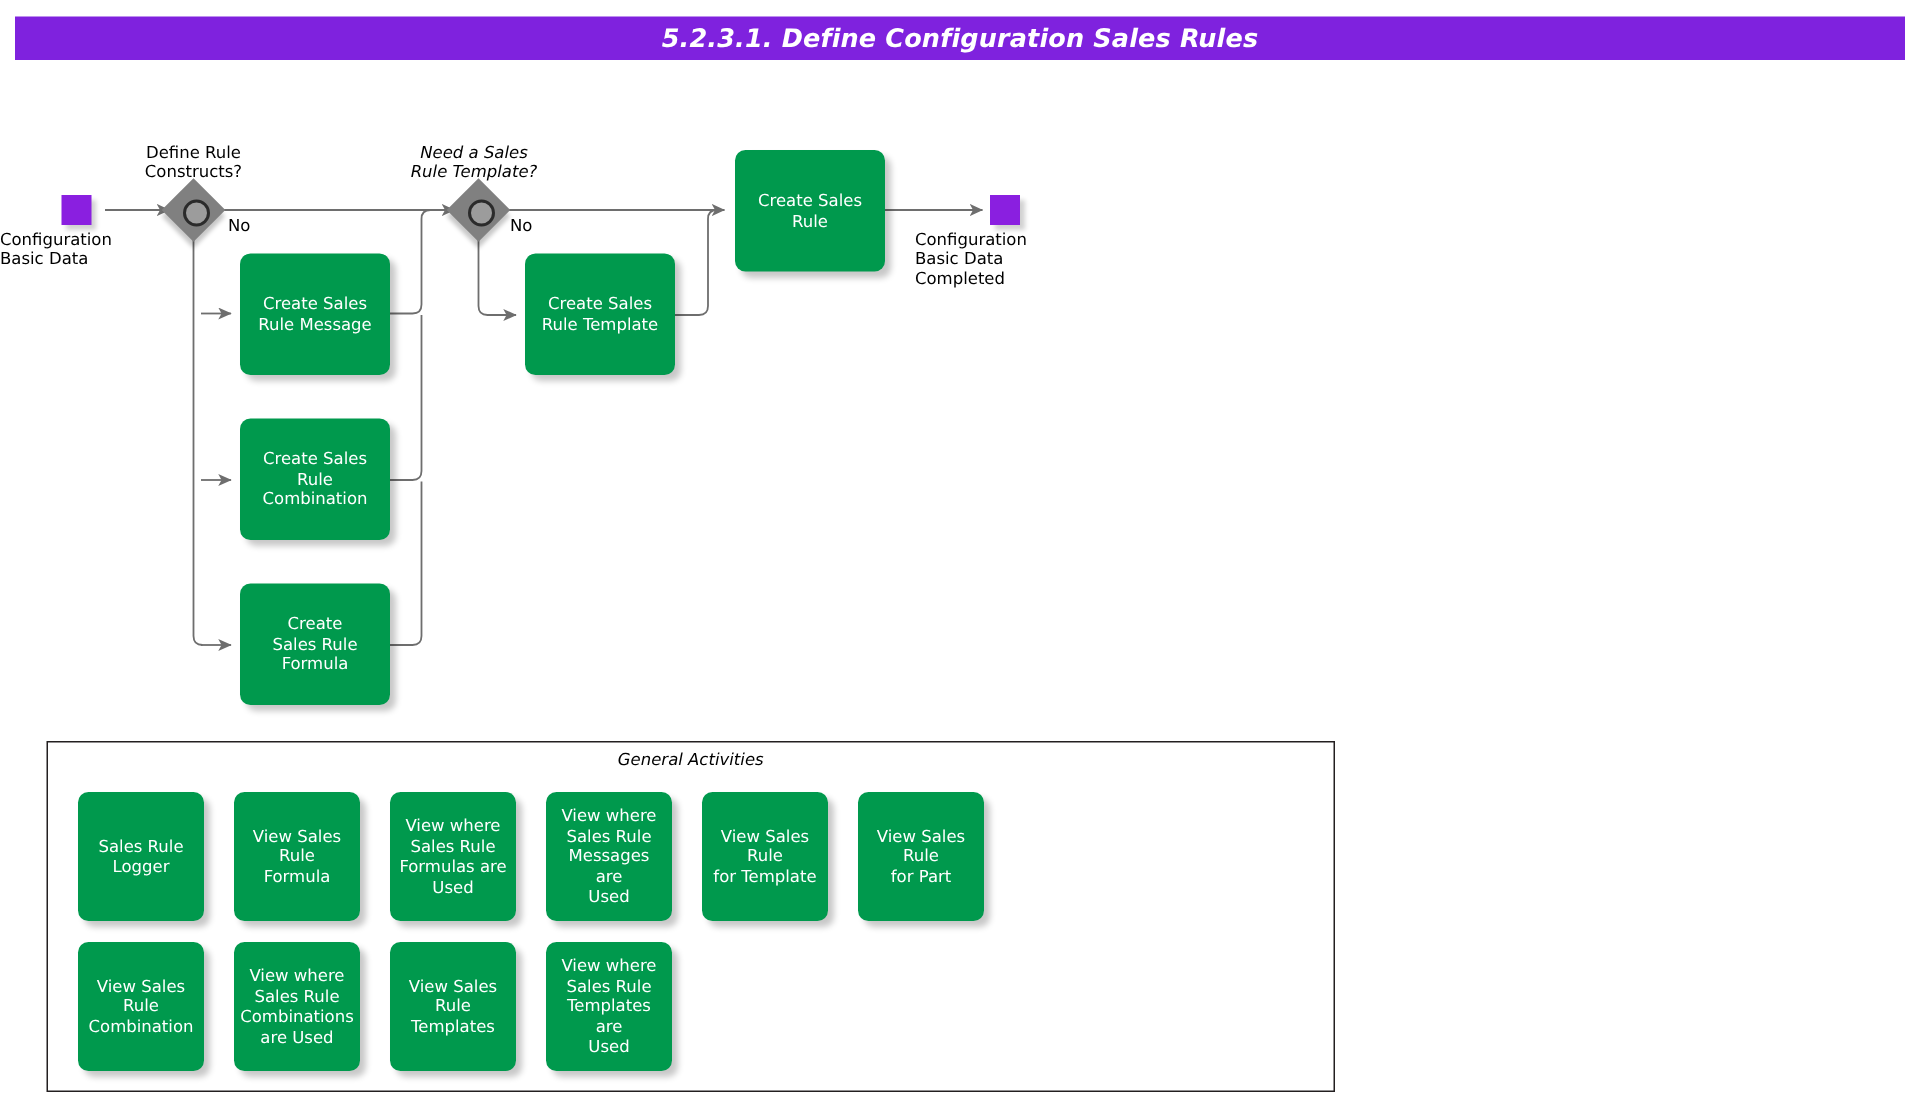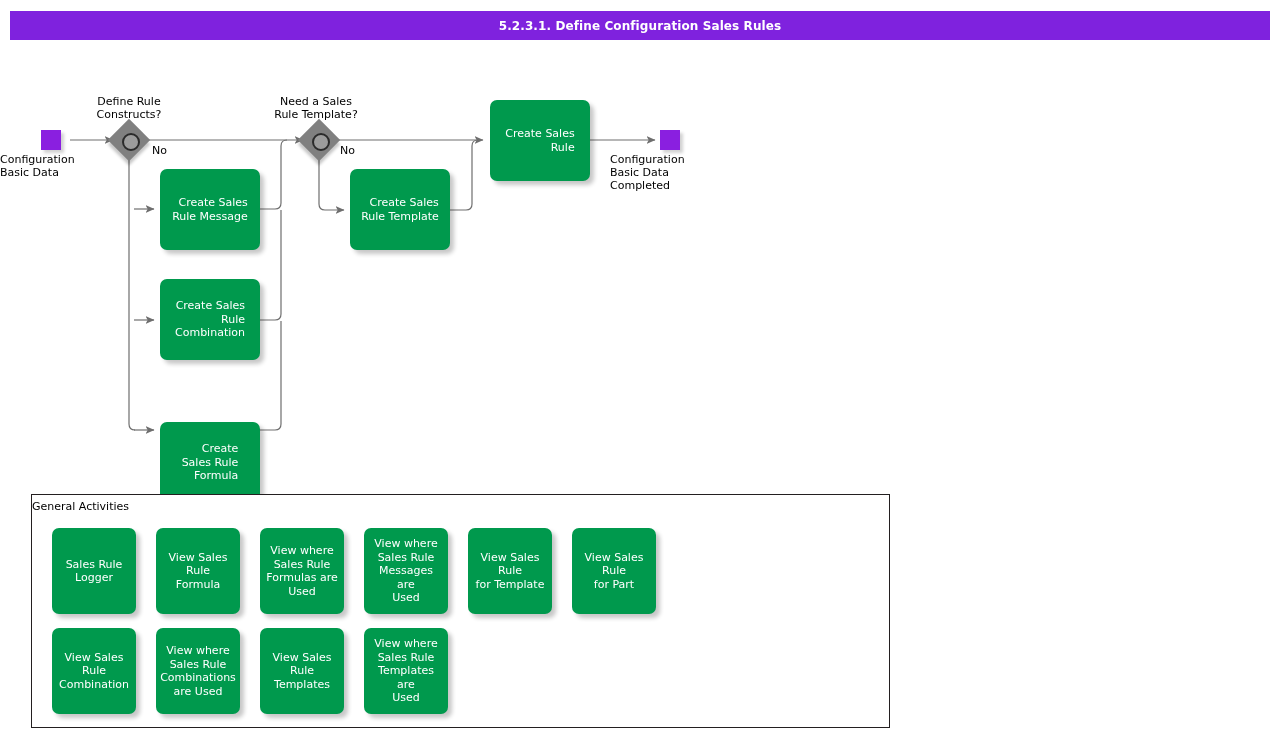--- a/index.html
+++ b/index.html
@@ -9,22 +9,23 @@
     -webkit-font-smoothing:antialiased;
   }
 
   
   #title-banner{
     position:absolute;left:10px;top:11px;width:1260px;height:29px;
     background:#7F22DE;
     display:flex;align-items:center;justify-content:center;
   }
   #title-banner .title-text{
-    color:#ffffff;font-size:12px;font-weight:bold;letter-spacing:.1px;
+    color:#ffffff;font-size:17px;font-weight:bold;letter-spacing:.1px;
     font-family:"DejaVu Sans","Liberation Sans",sans-serif;
+    font-style:italic;
   }
 
   
   #wires{position:absolute;left:0;top:0;width:1280px;height:740px;}
 
   
   .node{position:absolute;}
 
   .startend{
     width:20px;height:20px;background:#8A1FE0;
@@ -48,33 +49,33 @@
     position:absolute;text-align:center;color:#000000;font-size:11px;
     line-height:13px;white-space:pre-line;
   }
   .flow-label{
     position:absolute;color:#000000;font-size:11px;line-height:13px;margin-top:16px;
   }
 
   .task{
     background:#00994D;border-radius:7px;
     box-shadow:4px 4px 4px rgba(0,0,0,.22);
-    display:flex;align-items:center;justify-content:center;text-align:right;
+    display:flex;align-items:center;justify-content:center;text-align:center;
     color:#ffffff;font-size:11px;line-height:13.5px;
     padding:2px 6px;box-sizing:border-box;white-space:pre-line;
   }
 
   
   #general-activities{
     position:absolute;left:31px;top:494px;width:859px;height:234px;
     border:1.4px solid #231f20;background:#ffffff;box-sizing:border-box;
   }
   #general-activities .pool-title{
-    position:absolute;left:0;top:5px;width:100%;
-    font-size:11px;color:#000000;
+    position:absolute;left:0;top:5px;width:100%;text-align:center;
+    font-size:11px;color:#000000;font-style:italic;
   }
   .ga-row{position:absolute;left:20px;display:flex;gap:20px;}
   #ga-row-1{top:33px;}
   #ga-row-2{top:133px;}
   .ga-task{
     width:84px;height:86px;background:#00994D;border-radius:7px;
     box-shadow:4px 4px 4px rgba(0,0,0,.22);
     display:flex;align-items:center;justify-content:center;text-align:center;
     color:#ffffff;font-size:11px;line-height:13.5px;
     padding:2px 5px;box-sizing:border-box;white-space:pre-line;
@@ -124,36 +125,36 @@
 Basic Data</div>
 
 <div class="gateway-label" style="left:69px;top:95px;width:120px;">Define Rule
 Constructs?</div>
 <div class="node" style="left:114px;top:125px;width:30px;height:30px;">
   <div class="gateway"></div>
   <div class="gateway-ring" style="left:8px;top:8px;"></div>
 </div>
 <div class="flow-label" style="left:152px;top:128px;">No</div>
 
-<div class="gateway-label" style="left:256px;top:95px;width:120px;">Need a Sales
+<div class="gateway-label" style="left:256px;top:95px;width:120px;font-style:italic;">Need a Sales
 Rule Template?</div>
 <div class="node" style="left:304px;top:125px;width:30px;height:30px;">
   <div class="gateway"></div>
   <div class="gateway-ring" style="left:8px;top:8px;"></div>
 </div>
 <div class="flow-label" style="left:340px;top:128px;">No</div>
 
 <div class="node task" style="left:160px;top:169px;width:100px;height:81px;">Create Sales
 Rule Message</div>
 
 <div class="node task" style="left:160px;top:279px;width:100px;height:81px;">Create Sales
 Rule
 Combination</div>
 
-<div class="node task" style="left:160px;top:389px;width:100px;height:81px;margin-top:33px;">Create
+<div class="node task" style="left:160px;top:389px;width:100px;height:81px;">Create
 Sales Rule
 Formula</div>
 
 <div class="node task" style="left:350px;top:169px;width:100px;height:81px;">Create Sales
 Rule Template</div>
 
 <div class="node task" style="left:490px;top:100px;width:100px;height:81px;">Create Sales
 Rule</div>
 
 <div class="node startend" style="left:660px;top:130px;"></div>

